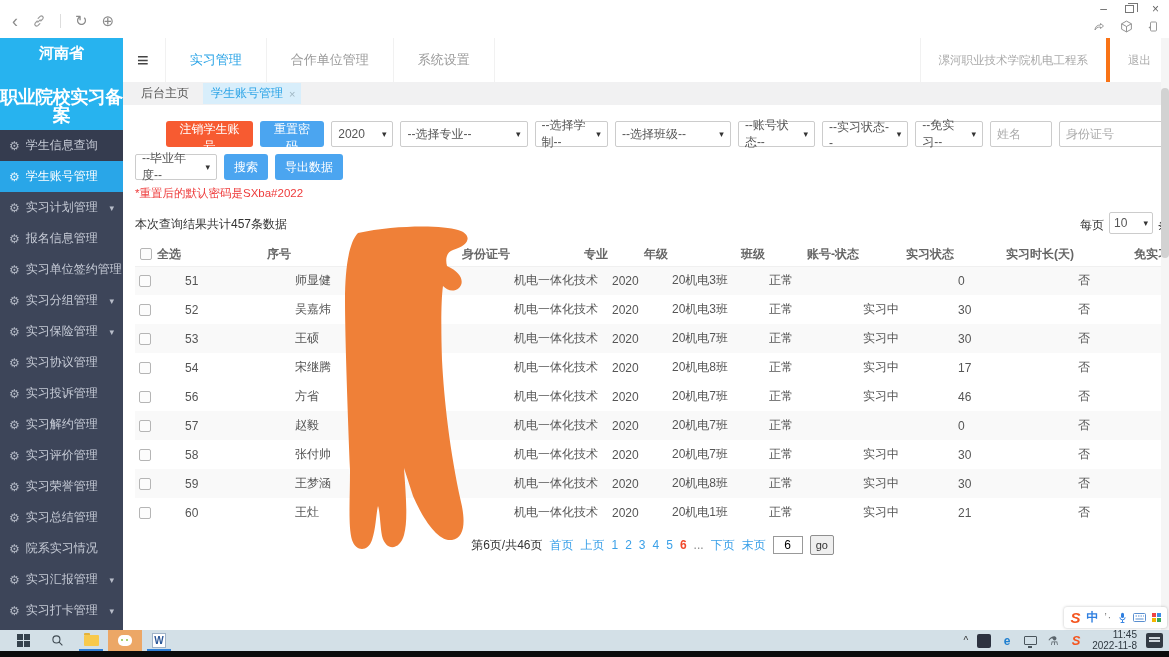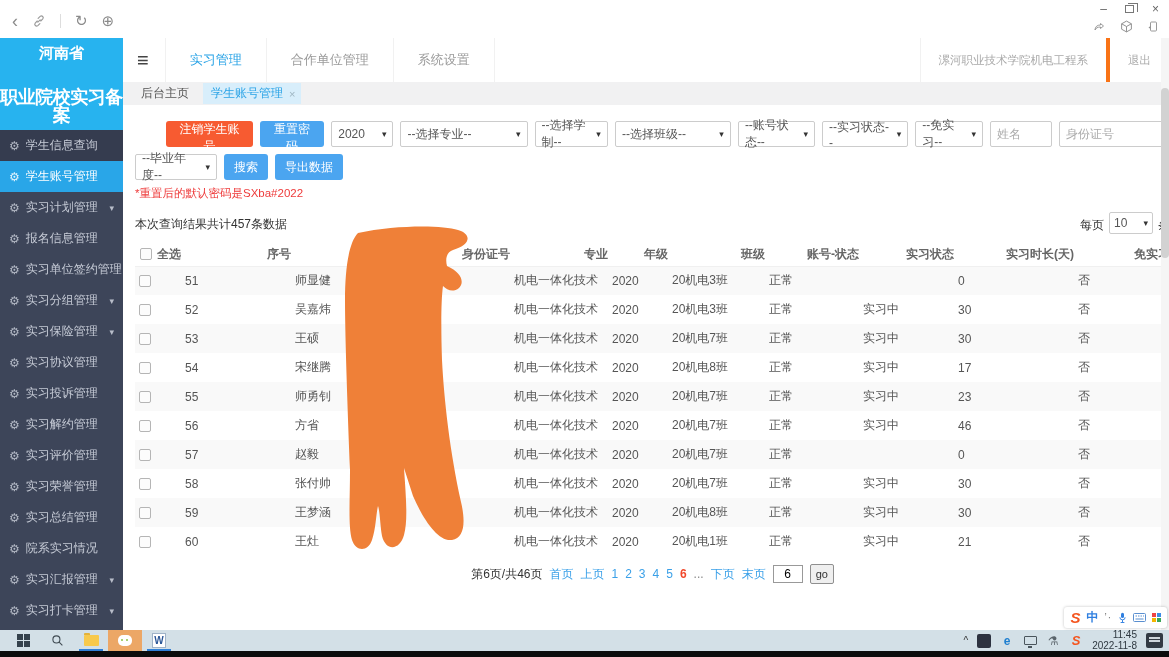--- a/index.html
+++ b/index.html
@@ -397,33 +397,20 @@
               <td>宋继腾</td>
               <td></td>
               <td>机电一体化技术</td>
               <td>2020</td>
               <td>20机电8班</td>
               <td>正常</td>
               <td>实习中</td>
               <td>17</td>
               <td>否</td>
             </tr>
-          <tr class="odd">
-              <td><span class="cb"></span></td>
-              <td>55</td>
-              <td>师勇钊</td>
-              <td></td>
-              <td>机电一体化技术</td>
-              <td>2020</td>
-              <td>20机电7班</td>
-              <td>正常</td>
-              <td>实习中</td>
-              <td>23</td>
-              <td>否</td>
-            </tr>
           <tr>
               <td><span class="cb"></span></td>
               <td>56</td>
               <td>方省</td>
               <td></td>
               <td>机电一体化技术</td>
               <td>2020</td>
               <td>20机电7班</td>
               <td>正常</td>
               <td>实习中</td>

